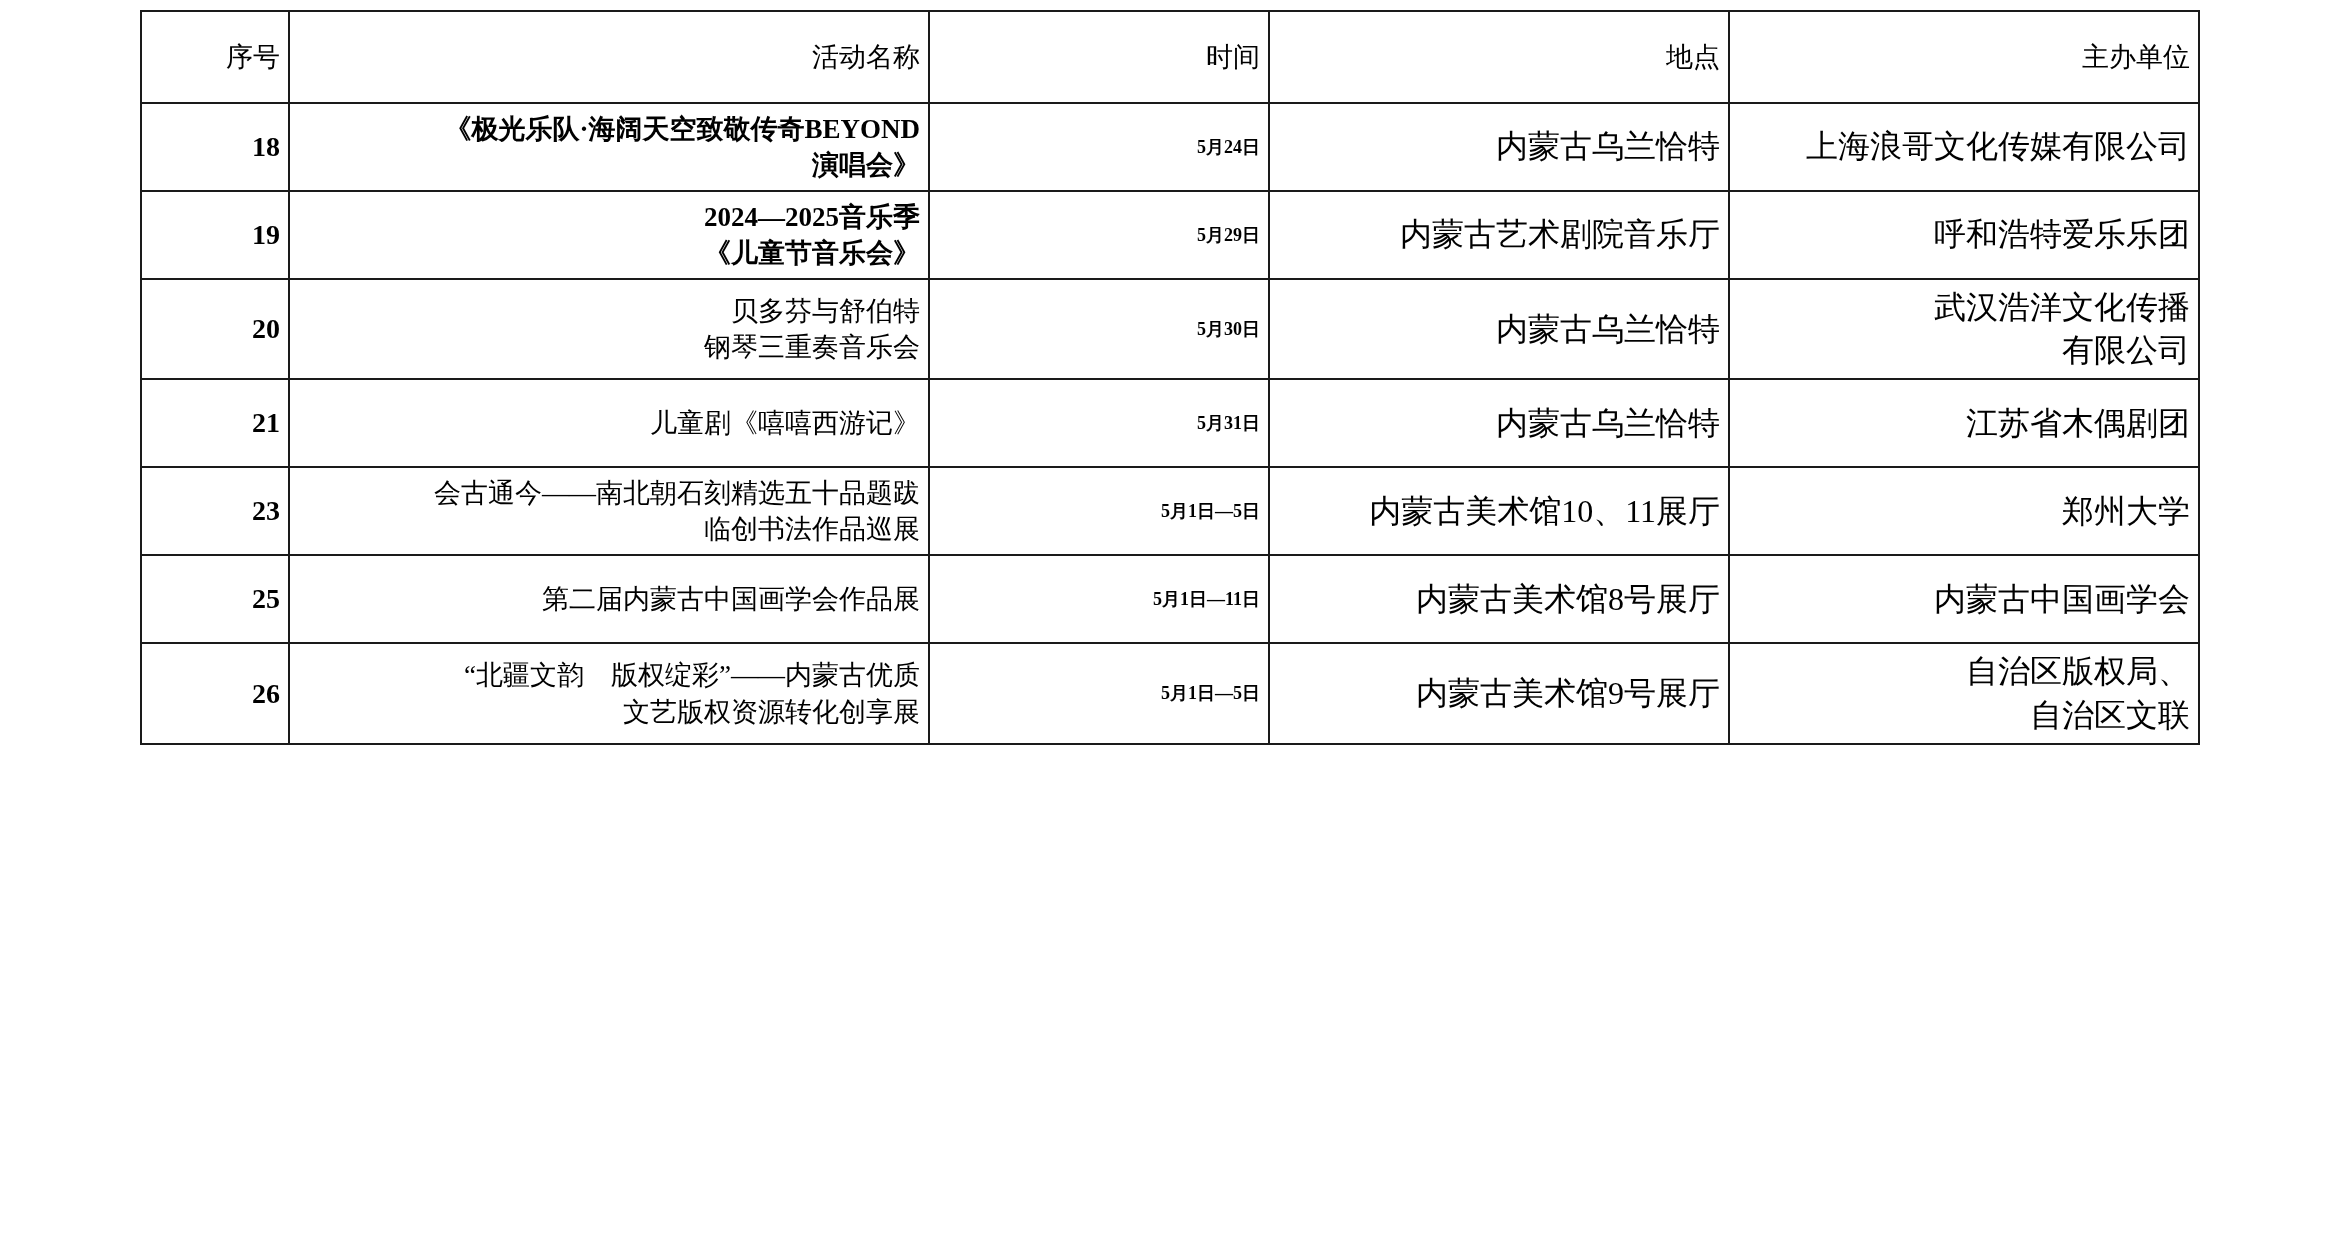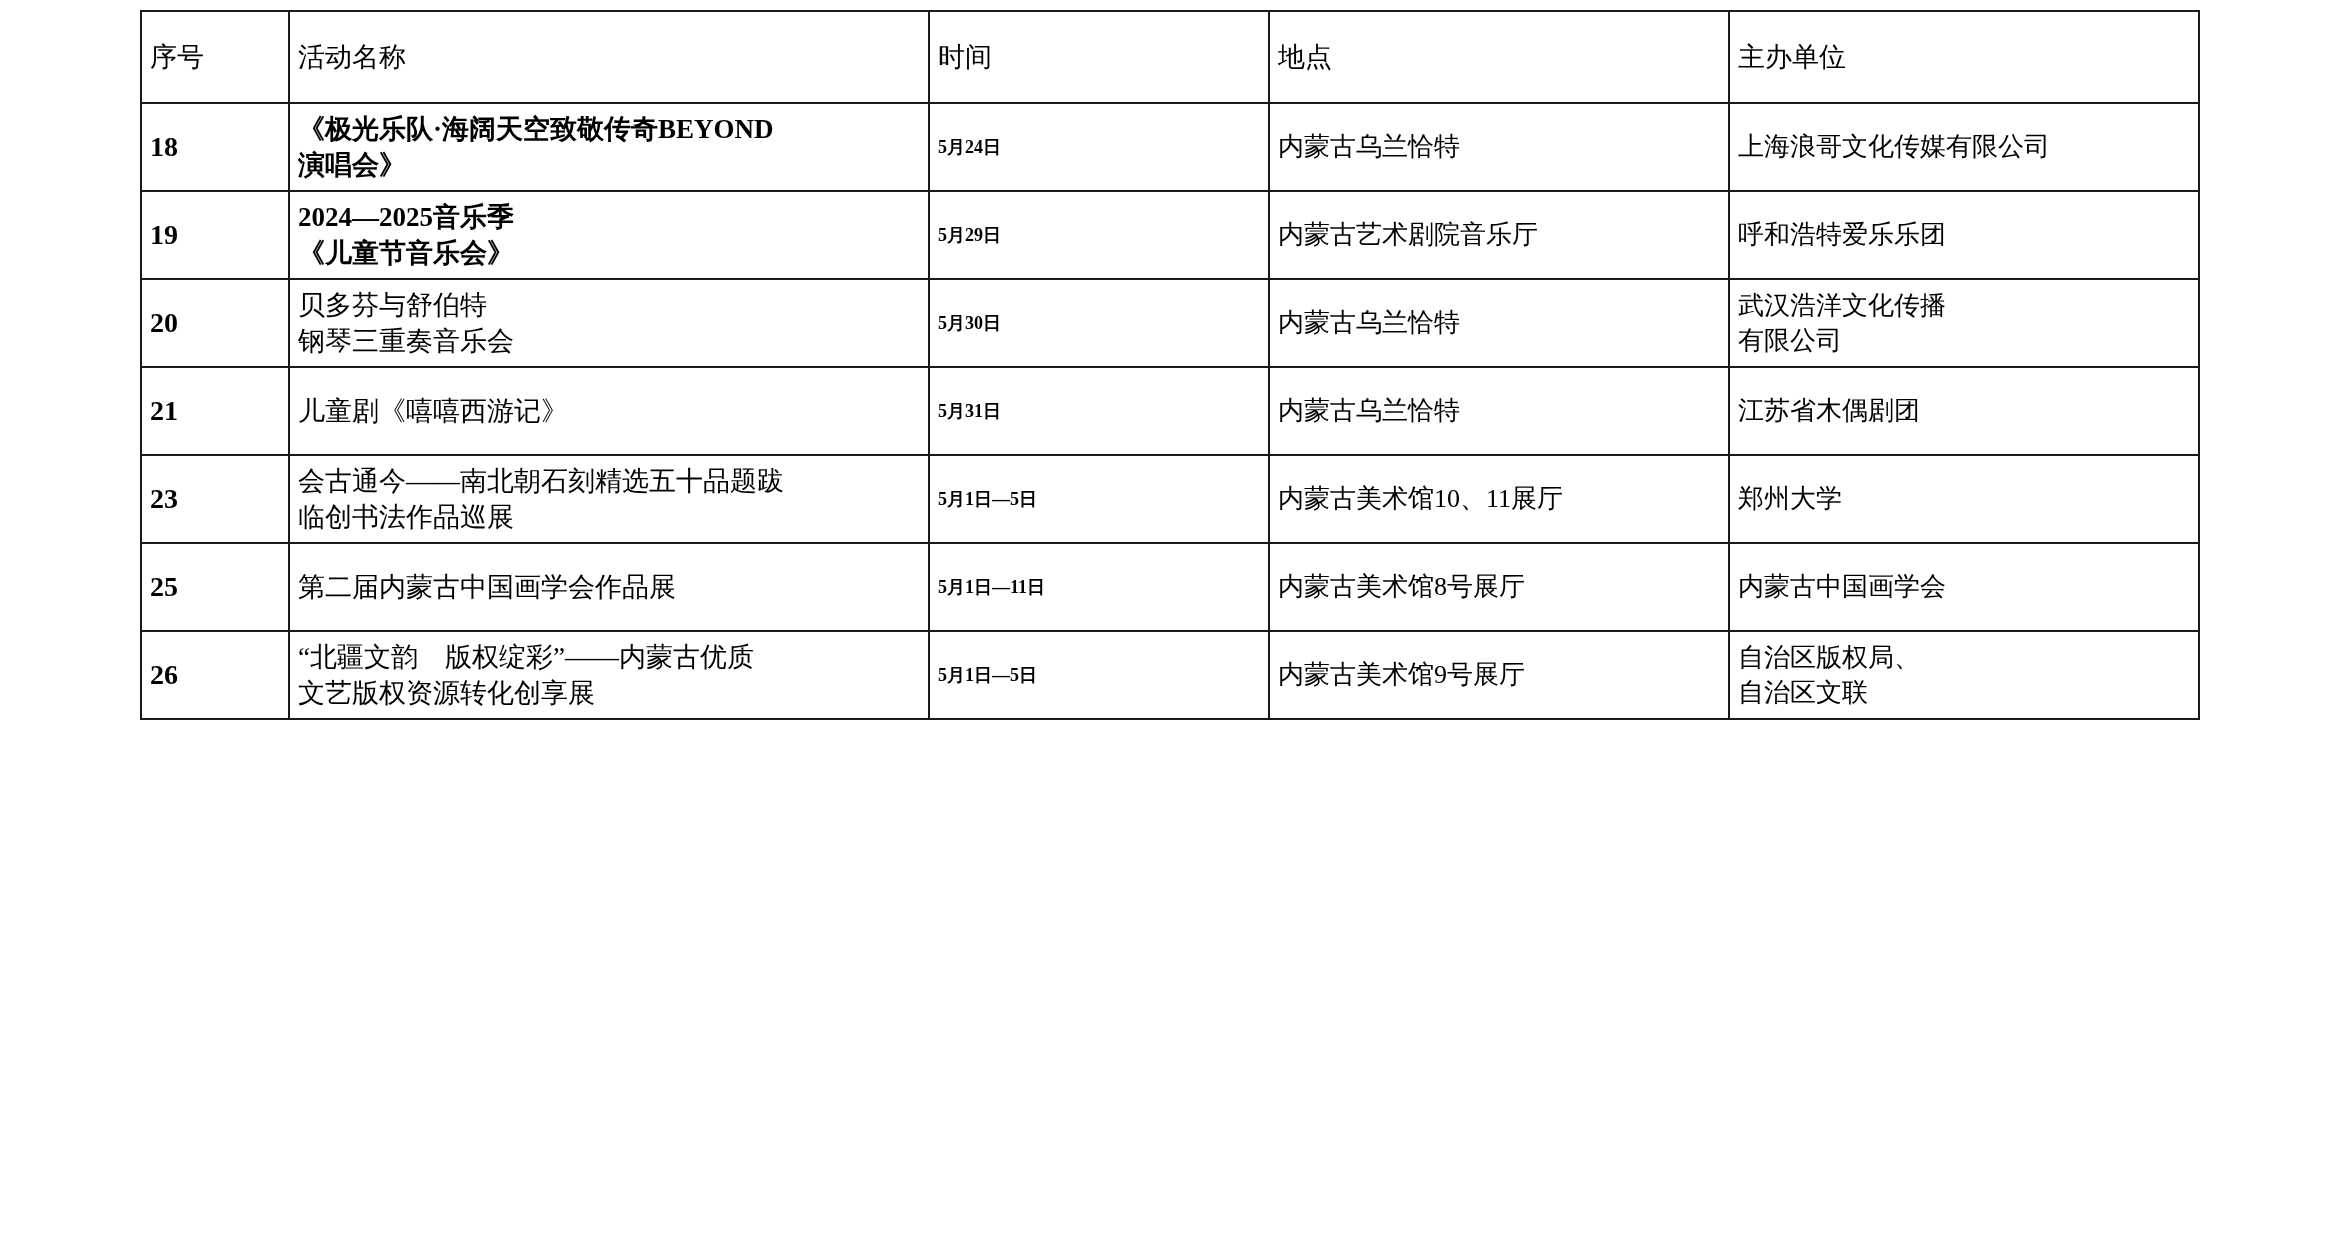--- a/index.html
+++ b/index.html
@@ -21,21 +21,21 @@
     box-sizing: border-box;
     padding: 10px 140px 0 140px;
   }
   table.activities {
     border-collapse: collapse;
     width: 2058px;
     table-layout: fixed;
   }
   table.activities td, table.activities th {
     border: 2px solid #1a1a1a;
-    text-align: left;
+    text-align: right;
     vertical-align: middle;
     font-size: 27px;
     line-height: 1.35;
     padding: 6px 8px;
     font-family: "Liberation Serif", "DejaVu Serif", serif;
   }
   col.c-no    { width: 148px; }
   col.c-name  { width: 640px; }
   col.c-time  { width: 340px; }
   col.c-place { width: 460px; }
@@ -52,21 +52,21 @@
   }
   tbody td.name {
     font-size: 27px;
     margin-top: 8px;
   }
   tbody td.time {
     font-weight: bold;
     font-size: 18px;
   }
   tbody td.place, tbody td.org {
-    font-size: 26px;
+    font-size: 32px;
   }
   tbody tr { height: 88px; }
   .cellline { display: block; white-space: pre-wrap; }
   .b { font-weight: bold; }
 </style>
 </head>
 <body>
 
 <div class="page">
   <table class="activities">

